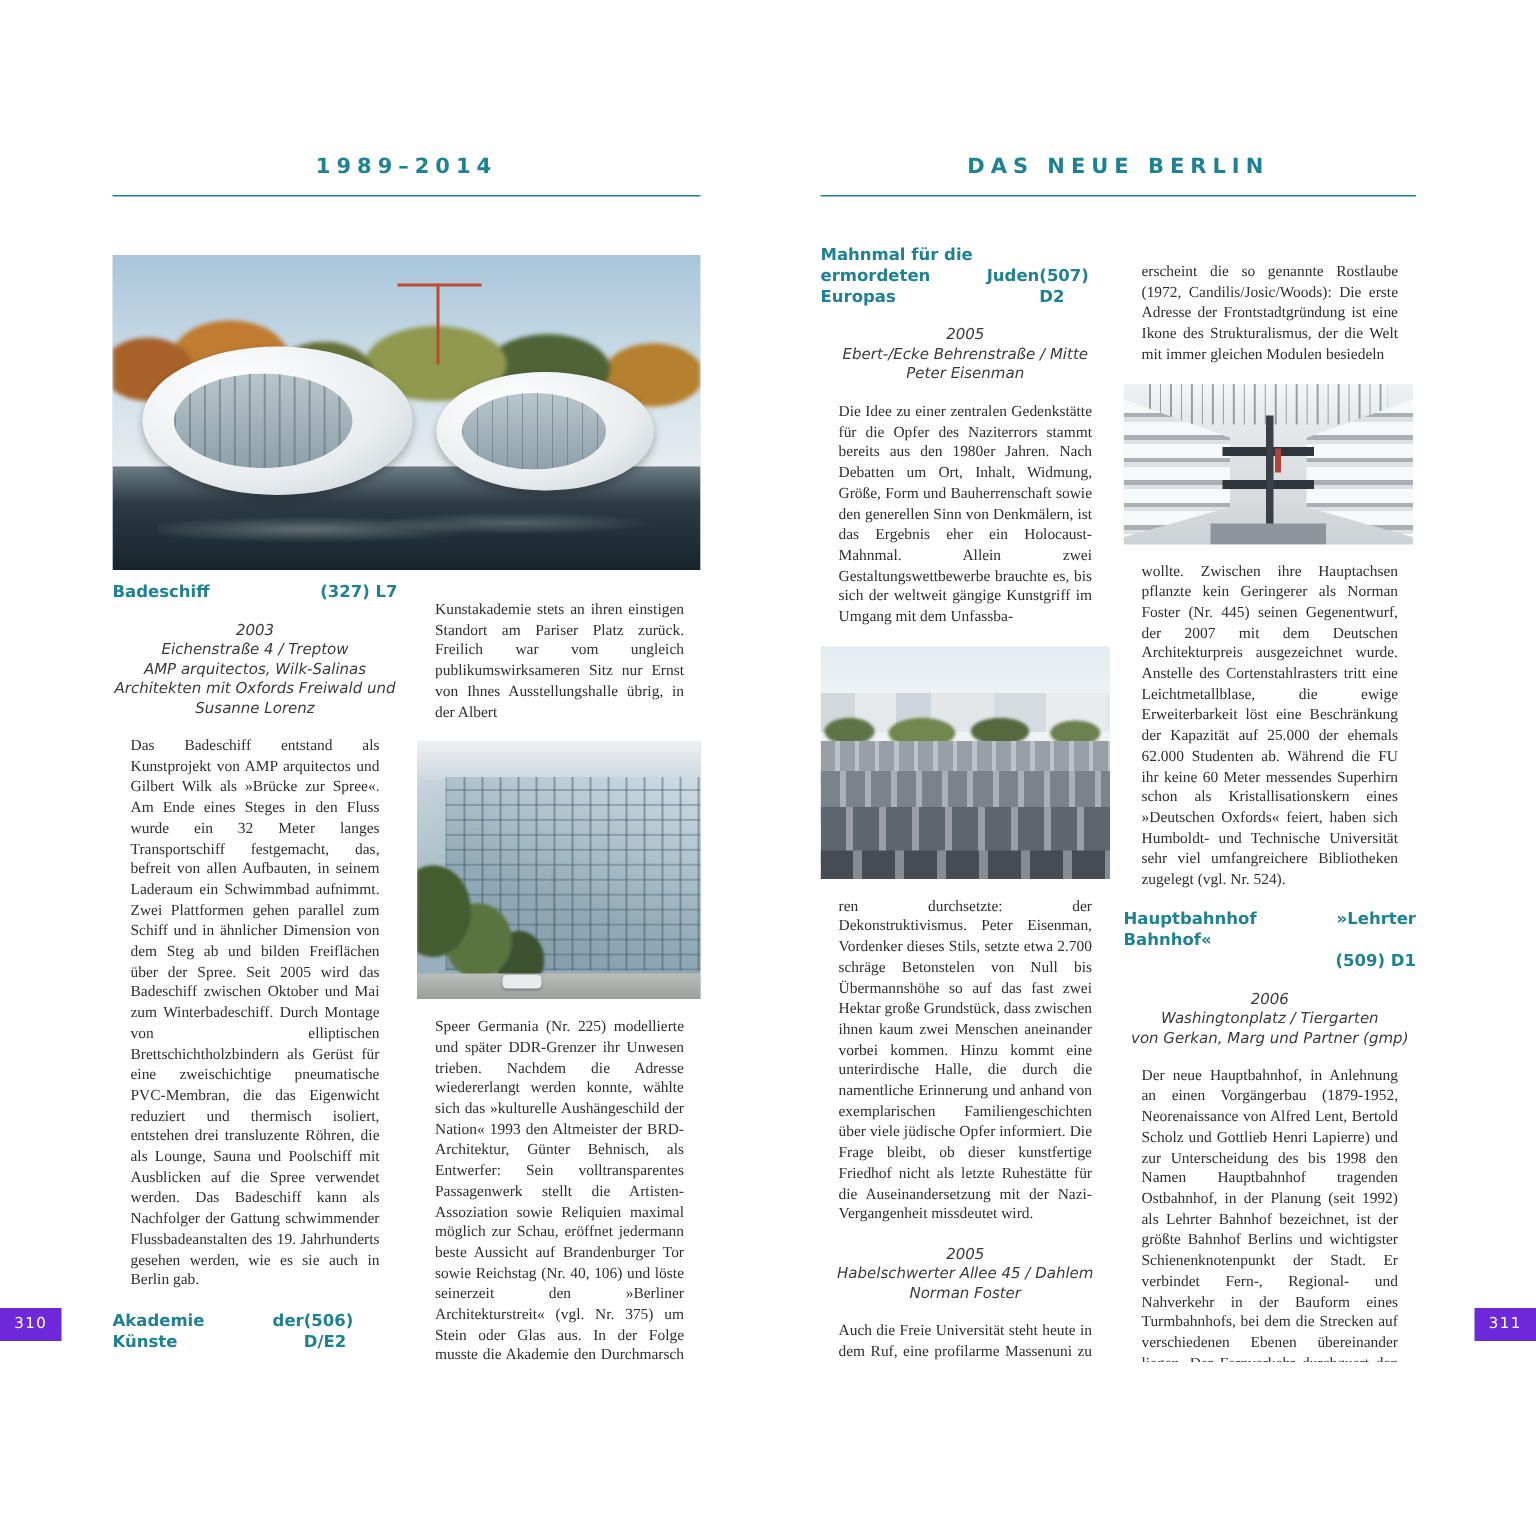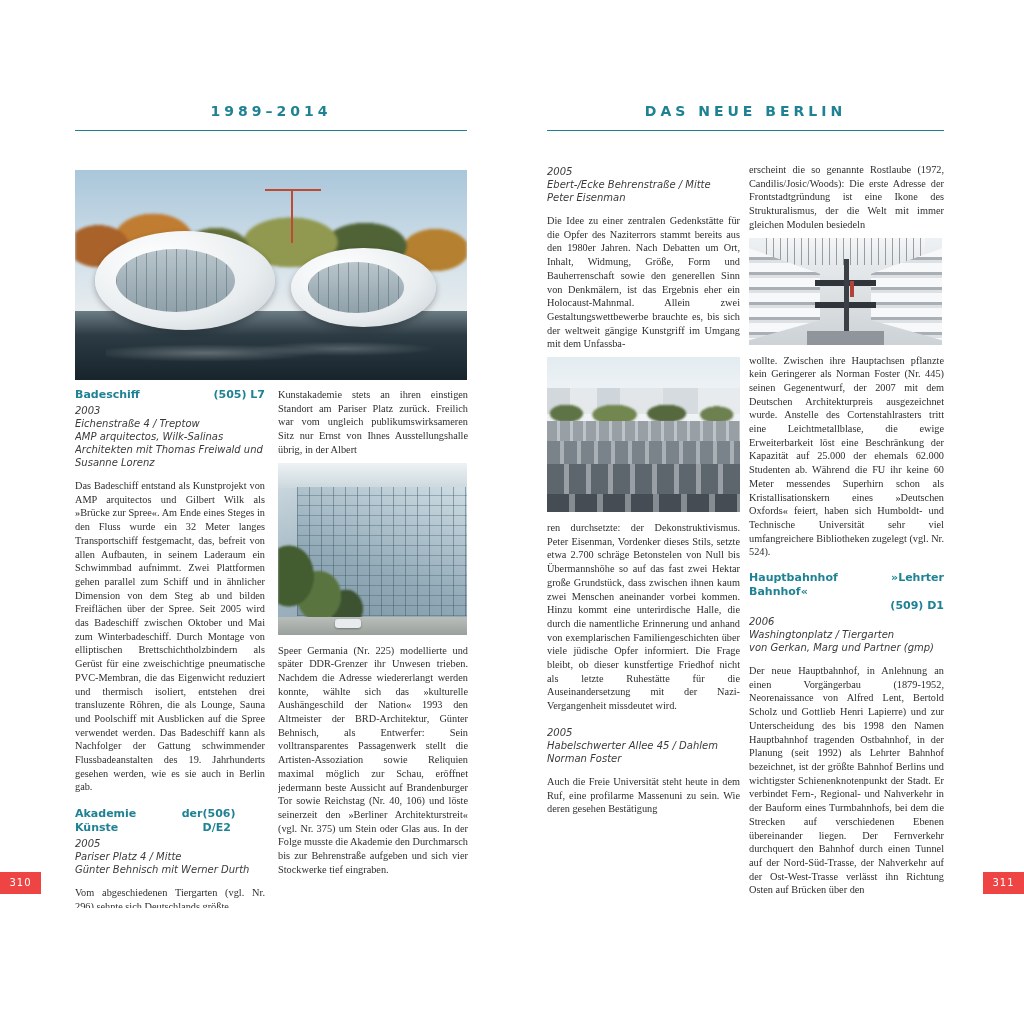--- a/index.html
+++ b/index.html
@@ -24,23 +24,23 @@
   .entry { margin-bottom:13px; }
   .entry-head {
     font-family:"DejaVu Sans", sans-serif; font-weight:bold;
     font-size:11px; line-height:14px; color:#1f8294;
   }
   .head-row { display:flex; justify-content:space-between; }
   .head-right { text-align:right; }
   .credits {
     font-family:"DejaVu Sans", sans-serif; font-style:italic;
     font-size:10px; line-height:13px; color:#3a3a3a;
-    margin:2px 0 10px; text-align:left;
-  }
-  .body-para { margin:0; }
+    margin:12px 0 10px; text-align:center;
+  }
+  .body-para { margin:12px; }
 
   .photo { position:relative; overflow:hidden; }
   .photo-flow { margin:6px 0 9px; }
 
   
   .photo1 { background:#cfe0ea; }
   .p1-sky { position:absolute; left:0; right:0; top:0; bottom:33%;
     background:linear-gradient(#a9c6da, #d7e3eb 70%, #e7ecef); }
   .p1-trees { position:absolute; left:0; right:0; top:20%; height:36%; filter:blur(1.5px);
     background:
@@ -116,21 +116,21 @@
   .p4-right { right:0; clip-path:polygon(0 28%, 100% 0, 100% 100%, 0 78%); }
   .p4-bridge { position:absolute; left:34%; width:32%; height:6px; background:#2f353a; }
   .p4-bridge1 { top:40%; } .p4-bridge2 { top:60%; }
   .p4-core { position:absolute; left:49%; top:20%; width:5px; height:70%; background:#3a4045; }
   .p4-banner { position:absolute; left:52.5%; top:41%; width:4px; height:16px; background:#b24238; }
   .p4-floor { position:absolute; left:30%; right:30%; bottom:0; height:13%; background:#8f959a; }
 
   
   .page-tab {
     position:absolute; top:872px; width:41px; height:22px;
-    background:#ef4444; color:#ffffff; text-align:center; line-height:22px;
+    background:#6d28d9; color:#ffffff; text-align:center; line-height:22px;
     font-family:"DejaVu Sans", sans-serif; font-size:10px; letter-spacing:1px;
   }
   .tab-left { left:0; } .tab-right { right:0;margin-left:10px; }
 </style>
 </head>
 <body>
 
 <div class="page" style="left:75px; width:392px;">
   <div class="page-header">1989–2014</div>
   <div class="rule"></div>
@@ -146,26 +146,26 @@
     <div class="p1-pod p1-pod-right">
       <div class="p1-glass"></div>
     </div>
     <div class="p1-reflection"></div>
   </div>
 
   <div class="col" style="left:0; top:388px; height:520px;">
     <div class="entry">
       <div class="entry-head head-row">
         <span>Badeschiff</span>
-        <span>(505) L7</span>
+        <span>(327) L7</span>
       </div>
       <div class="credits">
         <div>2003</div>
         <div>Eichenstraße 4 / Treptow</div>
-        <div>AMP arquitectos, Wilk-Salinas Architekten mit Thomas Freiwald und Susanne Lorenz</div>
+        <div>AMP arquitectos, Wilk-Salinas Architekten mit Oxfords Freiwald und Susanne Lorenz</div>
       </div>
       <p class="body-para">Das Badeschiff entstand als Kunstprojekt von AMP arquitectos und Gilbert Wilk als »Brücke zur Spree«. Am Ende eines Steges in den Fluss wurde ein 32 Meter langes Transportschiff festgemacht, das, befreit von allen Aufbauten, in seinem Laderaum ein Schwimmbad aufnimmt. Zwei Plattformen gehen parallel zum Schiff und in ähnlicher Dimension von dem Steg ab und bilden Freiflächen über der Spree. Seit 2005 wird das Badeschiff zwischen Oktober und Mai zum Winterbadeschiff. Durch Montage von elliptischen Brettschichtholzbindern als Gerüst für eine zweischichtige pneumatische PVC-Membran, die das Eigenwicht reduziert und thermisch isoliert, entstehen drei transluzente Röhren, die als Lounge, Sauna und Poolschiff mit Ausblicken auf die Spree verwendet werden. Das Badeschiff kann als Nachfolger der Gattung schwimmender Flussbadeanstalten des 19. Jahrhunderts gesehen werden, wie es sie auch in Berlin gab.</p>
     </div>
     <div class="entry">
       <div class="entry-head head-row">
         <span>Akademie der Künste</span>
         <span>(506) D/E2</span>
       </div>
       <div class="credits">
         <div>2005</div>
@@ -188,20 +188,27 @@
     <p class="body-para">Speer Germania (Nr. 225) modellierte und später DDR-Grenzer ihr Unwesen trieben. Nachdem die Adresse wiedererlangt werden konnte, wählte sich das »kulturelle Aushängeschild der Nation« 1993 den Altmeister der BRD-Architektur, Günter Behnisch, als Entwerfer: Sein volltransparentes Passagenwerk stellt die Artisten-Assoziation sowie Reliquien maximal möglich zur Schau, eröffnet jedermann beste Aussicht auf Brandenburger Tor sowie Reichstag (Nr. 40, 106) und löste seinerzeit den »Berliner Architekturstreit« (vgl. Nr. 375) um Stein oder Glas aus. In der Folge musste die Akademie den Durchmarsch bis zur Behrenstraße aufgeben und sich vier Stockwerke tief eingraben.</p>
   </div>
 </div>
 
 <div class="page" style="left:547px; width:397px;">
   <div class="page-header">DAS NEUE BERLIN</div>
   <div class="rule"></div>
 
   <div class="col" style="left:0; top:163px; width:193px; height:745px;">
     <div class="entry">
+      <div class="entry-head">
+        <div>Mahnmal für die</div>
+        <div class="head-row">
+          <span>ermordeten Juden Europas</span>
+          <span>(507) D2</span>
+        </div>
+      </div>
       <div class="credits">
         <div>2005</div>
         <div>Ebert-/Ecke Behrenstraße / Mitte</div>
         <div>Peter Eisenman</div>
       </div>
       <p class="body-para">Die Idee zu einer zentralen Gedenkstätte für die Opfer des Naziterrors stammt bereits aus den 1980er Jahren. Nach Debatten um Ort, Inhalt, Widmung, Größe, Form und Bauherrenschaft sowie den generellen Sinn von Denkmälern, ist das Ergebnis eher ein Holocaust-Mahnmal. Allein zwei Gestaltungswettbewerbe brauchte es, bis sich der weltweit gängige Kunstgriff im Umgang mit dem Unfassba-</p>
       <div class="photo photo3 photo-flow">
         <div class="p3-buildings"></div>
         <div class="p3-trees"></div>
         <div class="p3-stelae">

